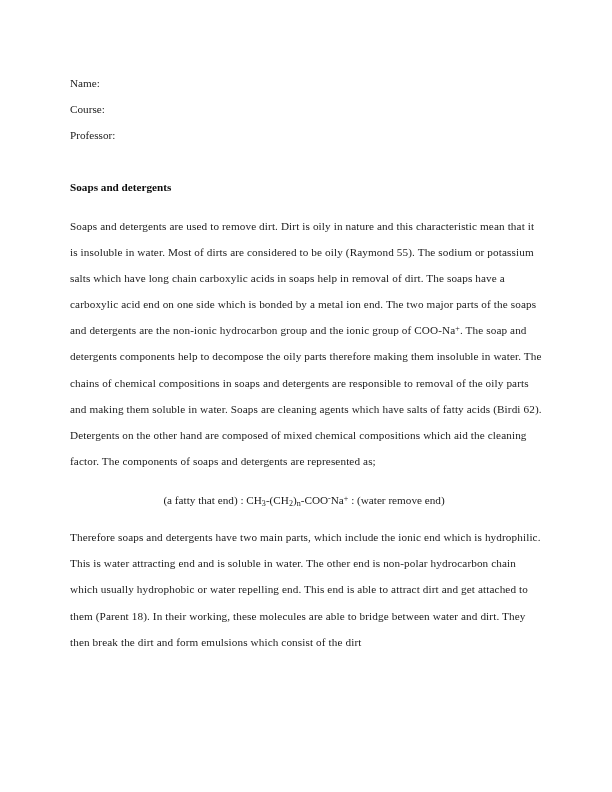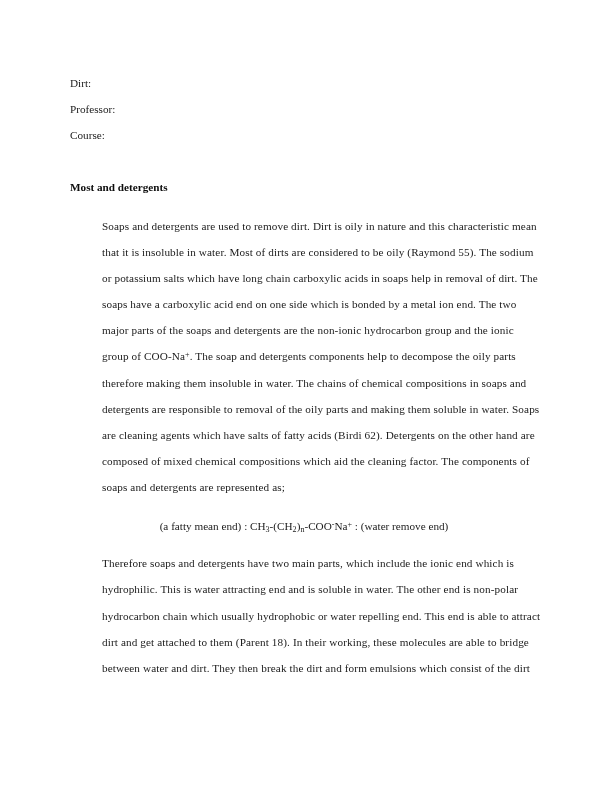--- a/index.html
+++ b/index.html
@@ -45,21 +45,20 @@
     margin-top: 26px;
     color: #0d0d0d;
   }
   .para {
     font-size: 11.2px;
     line-height: 26.1px;
     text-align: left;
     margin-top: 13px;
     color: #1a1a1a;
     letter-spacing: 0.01em;
-    margin-left: 32px;
   }
   .para.tight {
     margin-top: 11px;
   }
   .formula-line {
     font-size: 11.2px;
     line-height: 26.1px;
     text-align: center;
     margin-top: 13px;
     color: #1a1a1a;
@@ -76,27 +75,27 @@
     vertical-align: 0.42em;
   }
 </style>
 </head>
 <body>
 
 <div class="page">
   <div class="content">
 
     <div class="heading-block">
-      <div class="field-line">Dirt:</div>
+      <div class="field-line">Name:</div>
+      <div class="field-line">Course:</div>
       <div class="field-line">Professor:</div>
-      <div class="field-line">Course:</div>
     </div>
 
-    <div class="section-title">Most and detergents</div>
+    <div class="section-title">Soaps and detergents</div>
 
     <p class="para"><span>Soaps and detergents are used to remove dirt. Dirt is oily in nature and this characteristic mean that it is insoluble in water. Most of dirts are considered to be oily (Raymond 55). The sodium or potassium salts which have long chain carboxylic acids in soaps help in removal of dirt. The soaps have a carboxylic acid end on one side which is bonded by a metal ion end. The two major parts of the soaps and detergents are the non-ionic hydrocarbon group and the ionic group of COO-Na</span><sup>+</sup><span>. The soap and detergents components help to decompose the oily parts therefore making them insoluble in water. The chains of chemical compositions in soaps and detergents are responsible to removal of the oily parts and making them soluble in water. Soaps are cleaning agents which have salts of fatty acids (Birdi 62). Detergents on the other hand are composed of mixed chemical compositions which aid the cleaning factor. The components of soaps and detergents are represented as;</span></p>
 
-    <p class="formula-line"><span>(a fatty mean end) : CH</span><sub>3</sub><span>-(CH</span><sub>2</sub><span>)</span><sub>n</sub><span>-COO</span><sup>-</sup><span>Na</span><sup>+</sup><span> : (water remove end)</span></p>
+    <p class="formula-line"><span>(a fatty that end) : CH</span><sub>3</sub><span>-(CH</span><sub>2</sub><span>)</span><sub>n</sub><span>-COO</span><sup>-</sup><span>Na</span><sup>+</sup><span> : (water remove end)</span></p>
 
     <p class="para tight">Therefore soaps and detergents have two main parts, which include the ionic end which is hydrophilic. This is water attracting end and is soluble in water. The other end is non-polar hydrocarbon chain which usually hydrophobic or water repelling end. This end is able to attract dirt and get attached to them (Parent 18). In their working, these molecules are able to bridge between water and dirt. They then break the dirt and form emulsions which consist of the dirt</p>
 
   </div>
 </div>
 
 </body></html>

